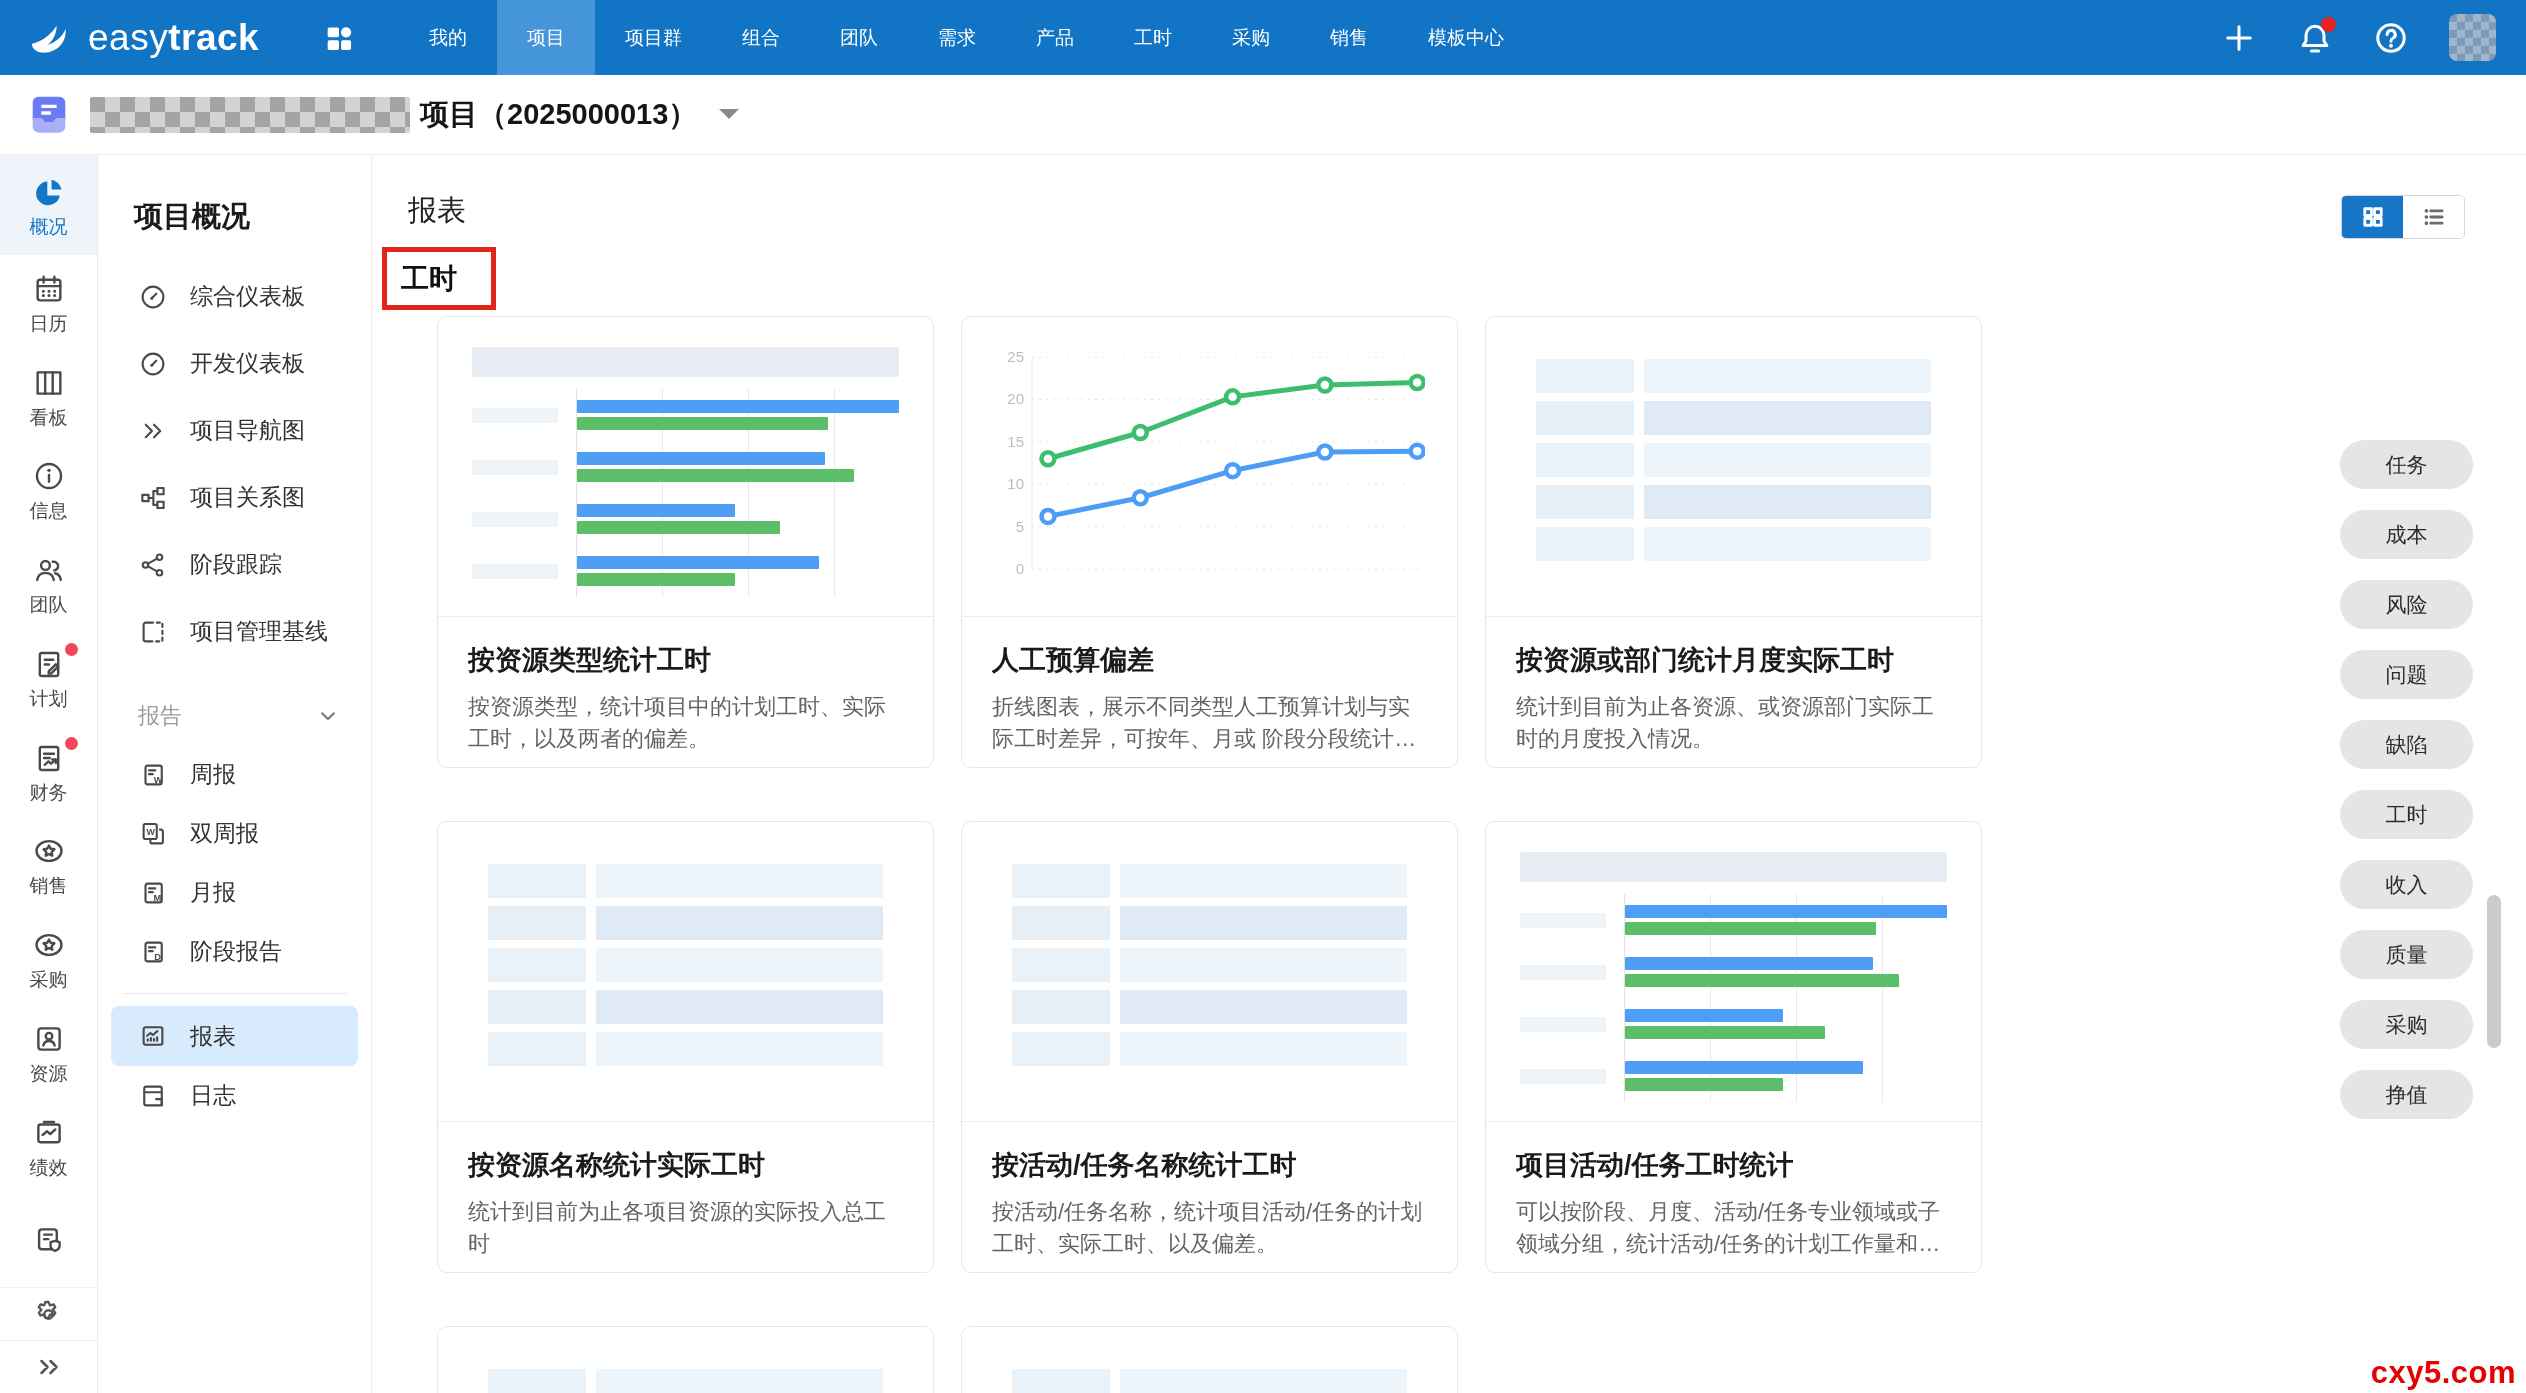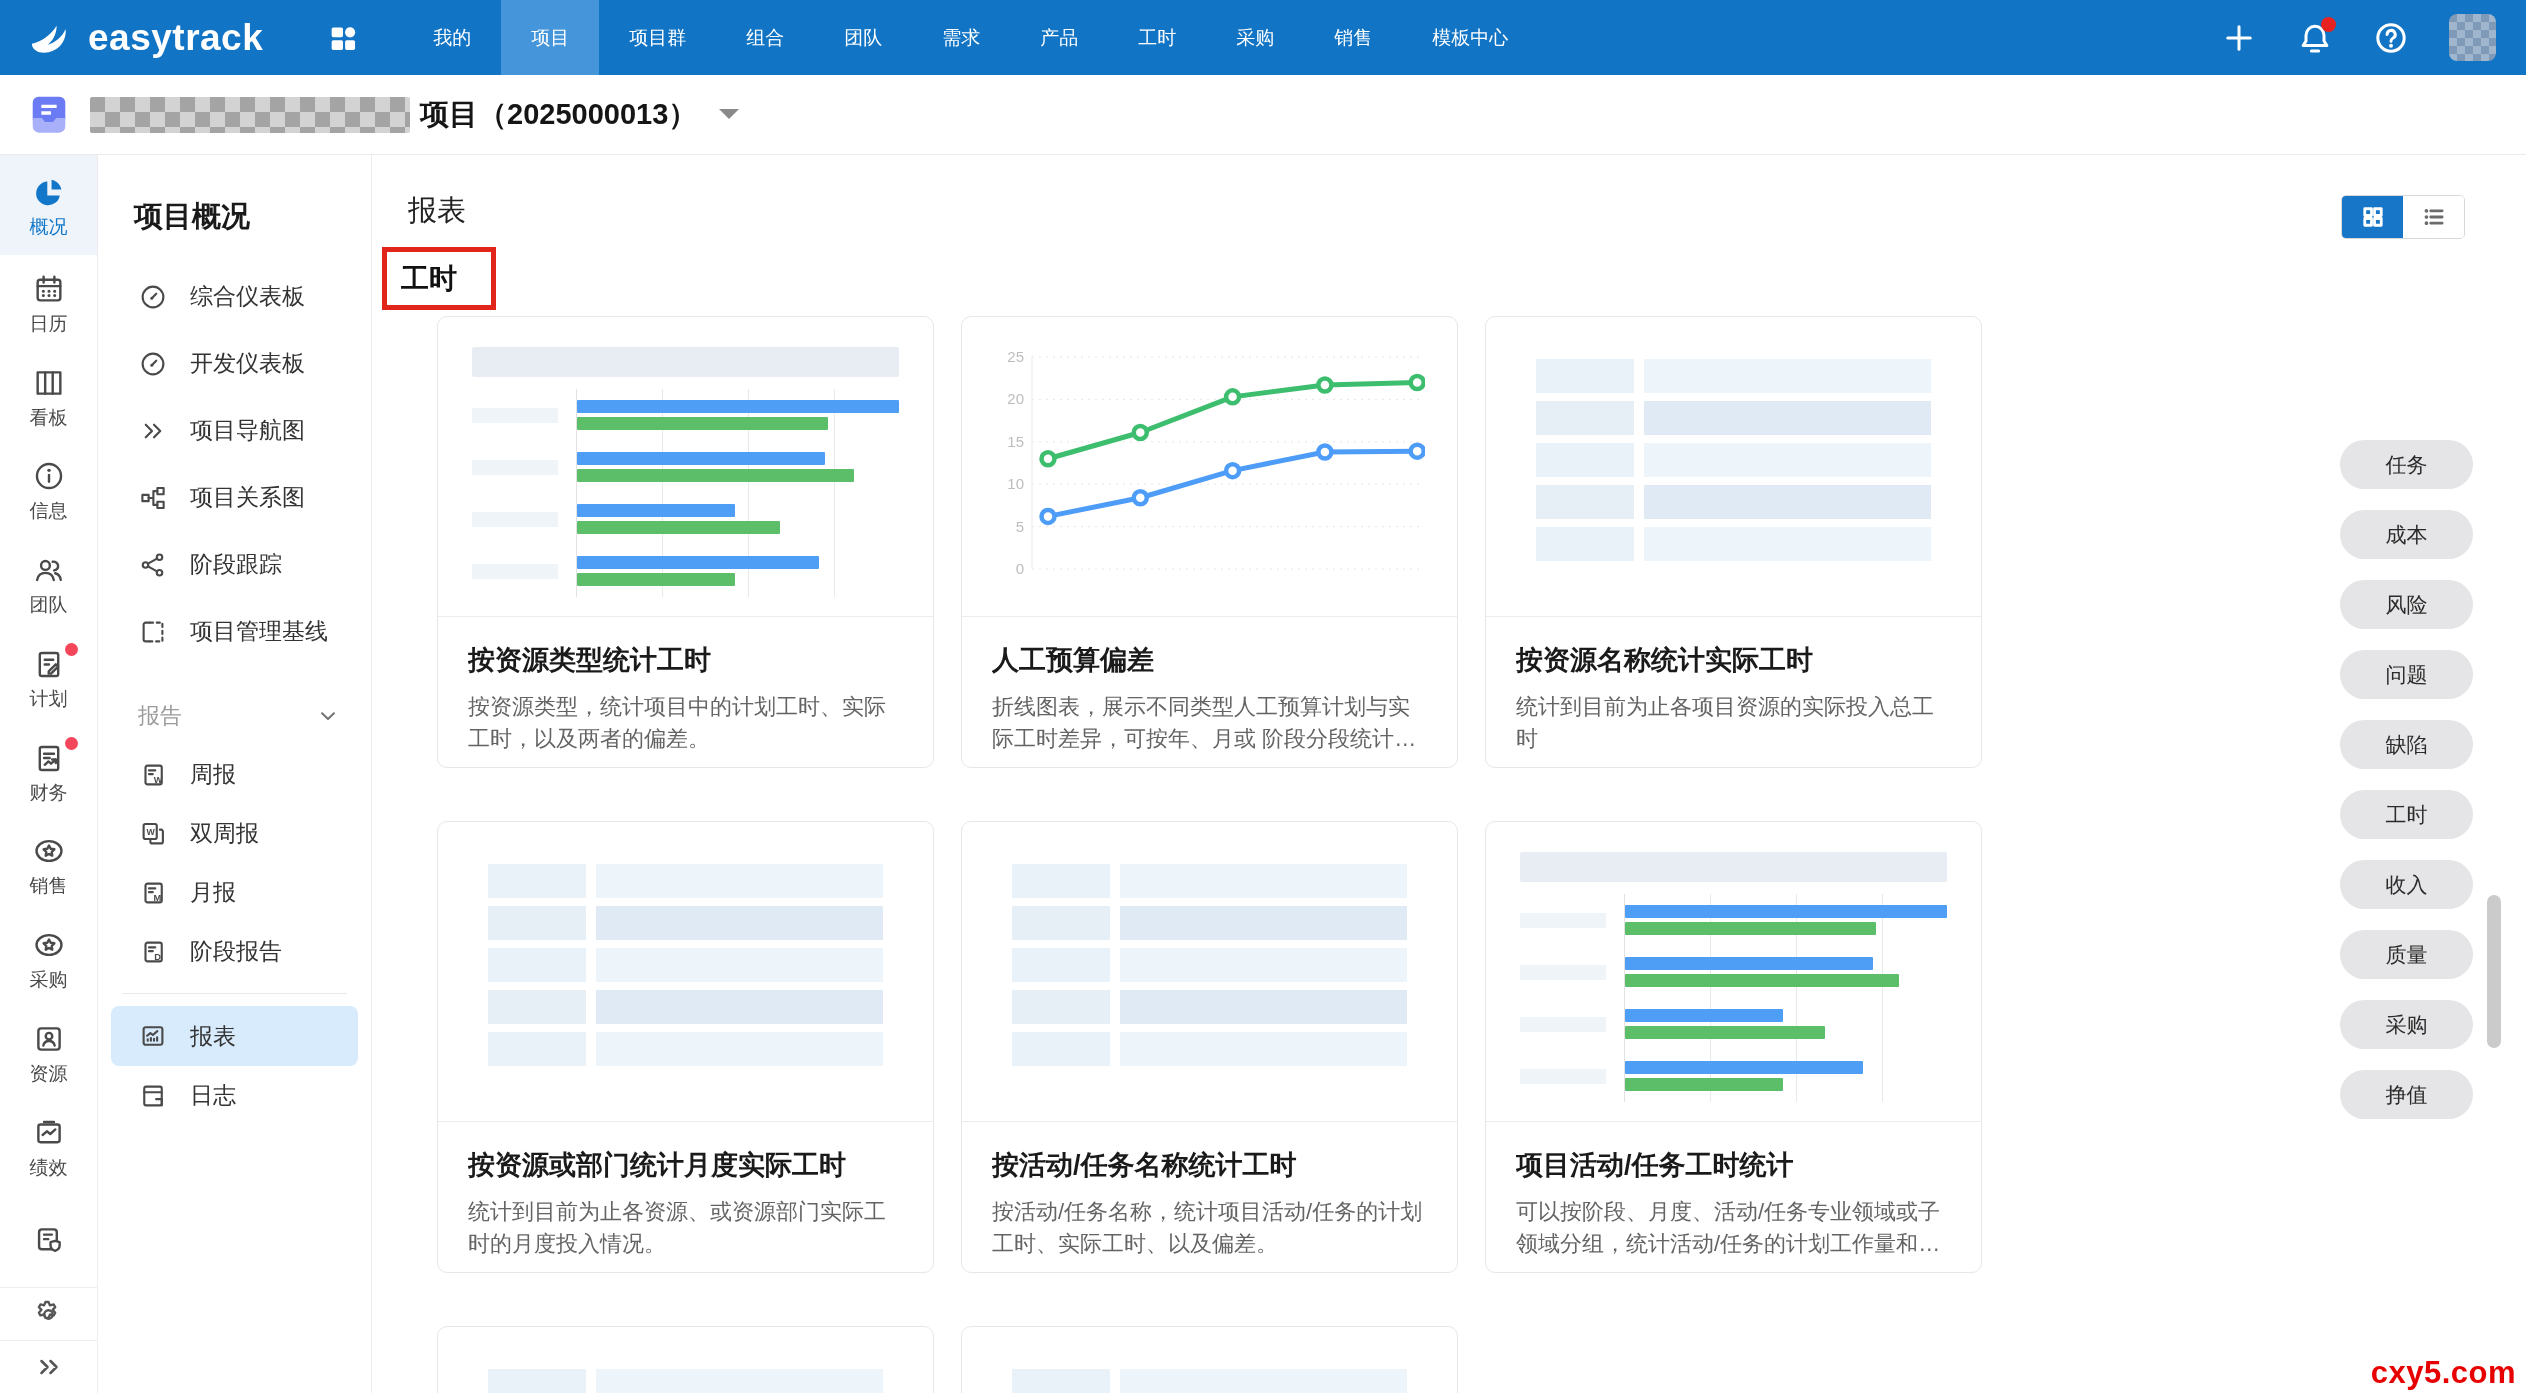--- a/index.html
+++ b/index.html
@@ -4,21 +4,21 @@
 <style>
   html,body{margin:0;padding:0;}
   body{width:2526px;height:1393px;position:relative;overflow:hidden;background:#fff;
        font-family:"Liberation Sans","DejaVu Sans",sans-serif;color:#333;}
   svg{display:block;}
   
   .navbar{height:75px;background:#1274C4;display:flex;align-items:center;color:#fff;}
   .logo{display:flex;align-items:center;margin-left:24px;gap:10px;}
   .logo svg{width:54px;height:54px;}
   .logo-text{font-size:37px;letter-spacing:.5px;color:#fff;}
-  .logo-text .lt{font-weight:700;} .logo-text .bd{font-weight:700;}
+  .logo-text .lt{font-weight:400;} .logo-text .bd{font-weight:700;}
   .apps{margin-left:60px;width:40px;height:40px;display:flex;align-items:center;justify-content:center;cursor:pointer;}
   .apps svg{width:34px;height:34px;}
   .menu{display:flex;height:100%;margin-left:40px;}
   .menu-item{padding:0 30px;line-height:75px;font-size:19px;cursor:pointer;white-space:nowrap;}
   .menu-item.active{background:#4495D9;}
   .nav-right{margin-left:auto;display:flex;align-items:center;gap:40px;margin-right:30px;}
   .icon-btn{position:relative;cursor:pointer;}
   .icon-btn svg{width:36px;height:36px;}
   .bell-dot{position:absolute;right:-3px;top:-3px;width:15px;height:15px;border-radius:50%;background:#E8221E;}
   .avatar{width:47px;height:47px;border-radius:8px;cursor:pointer;
@@ -489,52 +489,52 @@
                 <div class="tt-a"></div>
                 <div class="tt-b"></div>
               </div>
               <div class="tt-row">
                 <div class="tt-a"></div>
                 <div class="tt-b"></div>
               </div>
             </div>
           </div>
           <div class="card-info">
+            <div class="card-title">按资源或部门统计月度实际工时</div>
+            <div class="card-desc">统计到目前为止各资源、或资源部门实际工时的月度投入情况。</div>
+          </div>
+        </div>
+        <div class="card">
+          <div class="thumb">
+            <div class="t-table">
+              <div class="tt-row">
+                <div class="tt-a"></div>
+                <div class="tt-b"></div>
+              </div>
+              <div class="tt-row dark">
+                <div class="tt-a"></div>
+                <div class="tt-b"></div>
+              </div>
+              <div class="tt-row">
+                <div class="tt-a"></div>
+                <div class="tt-b"></div>
+              </div>
+              <div class="tt-row dark">
+                <div class="tt-a"></div>
+                <div class="tt-b"></div>
+              </div>
+              <div class="tt-row">
+                <div class="tt-a"></div>
+                <div class="tt-b"></div>
+              </div>
+            </div>
+          </div>
+          <div class="card-info">
             <div class="card-title">按资源名称统计实际工时</div>
             <div class="card-desc">统计到目前为止各项目资源的实际投入总工时</div>
-          </div>
-        </div>
-        <div class="card">
-          <div class="thumb">
-            <div class="t-table">
-              <div class="tt-row">
-                <div class="tt-a"></div>
-                <div class="tt-b"></div>
-              </div>
-              <div class="tt-row dark">
-                <div class="tt-a"></div>
-                <div class="tt-b"></div>
-              </div>
-              <div class="tt-row">
-                <div class="tt-a"></div>
-                <div class="tt-b"></div>
-              </div>
-              <div class="tt-row dark">
-                <div class="tt-a"></div>
-                <div class="tt-b"></div>
-              </div>
-              <div class="tt-row">
-                <div class="tt-a"></div>
-                <div class="tt-b"></div>
-              </div>
-            </div>
-          </div>
-          <div class="card-info">
-            <div class="card-title">按资源或部门统计月度实际工时</div>
-            <div class="card-desc">统计到目前为止各资源、或资源部门实际工时的月度投入情况。</div>
           </div>
         </div>
         <div class="card">
           <div class="thumb">
             <div class="t-table">
               <div class="tt-row">
                 <div class="tt-a"></div>
                 <div class="tt-b"></div>
               </div>
               <div class="tt-row dark">

